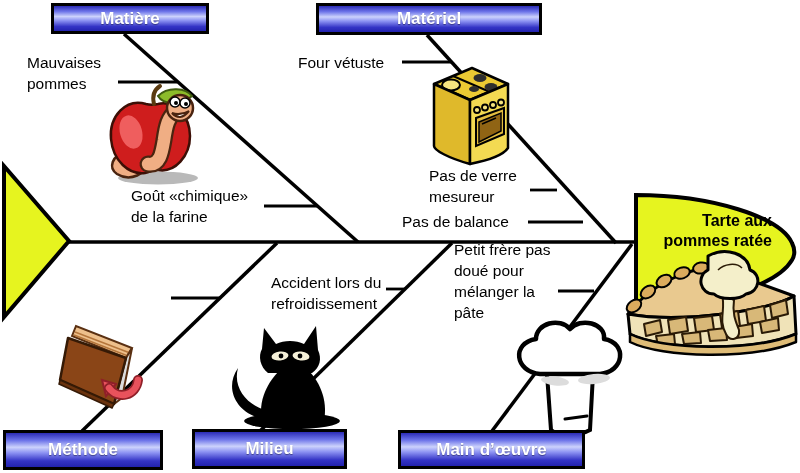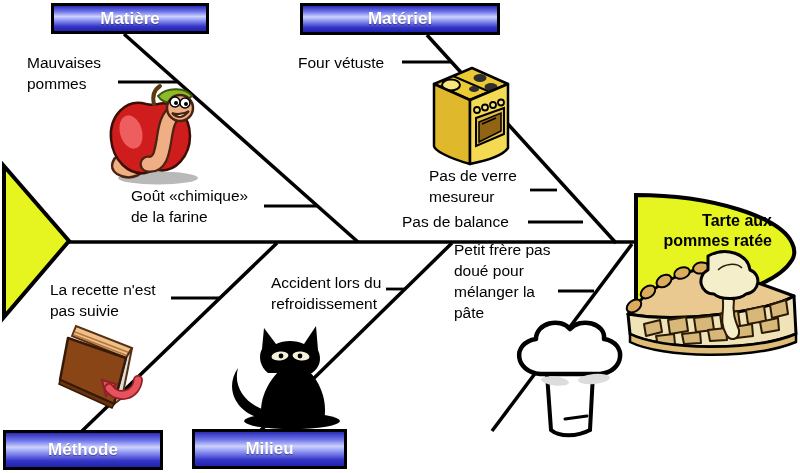--- a/index.html
+++ b/index.html
@@ -157,34 +157,36 @@
       <path d="M10,86 C42,102 132,104 176,86 L176,94 C132,112 42,110 10,94 Z" fill="#dfbc77" stroke="#000" stroke-width="2.5" stroke-linejoin="round"></path>
       <path d="M102,46 C106,62 98,72 106,86 C110,94 120,92 119,82 C116,74 112,66 114,52 Z" fill="#f4efca" stroke="#2a1a06" stroke-width="2"></path>
       <path d="M88,8 C106,-2 128,6 130,22 C142,26 140,44 126,46 C120,52 100,52 94,46 C80,46 76,28 88,22 Z" fill="#f4efca" stroke="#000" stroke-width="3" stroke-linejoin="round"></path>
       <path d="M98,22 C104,16 116,14 122,20" fill="none" stroke="#2a1a06" stroke-width="1.5"></path>
     </svg>
   </div>
 
   <div class="cat-box" style="left:51px;top:3px;width:158px;height:31px;">
     <span>Matière</span>
   </div>
-  <div class="cat-box" style="left:300px;top:3px;width:200px;height:32px;">
+  <div class="cat-box" style="left:316px;top:3px;width:226px;height:32px;">
     <span>Matériel</span>
   </div>
   <div class="cat-box" style="left:3px;top:430px;width:160px;height:40px;">
     <span>Méthode</span>
   </div>
   <div class="cat-box" style="left:192px;top:429px;width:155px;height:40px;">
     <span>Milieu</span>
   </div>
+  <div class="cat-box" style="left:398px;top:430px;width:187px;height:39px;">
+    <span>Main d’œuvre</span>
+  </div>
 
   <div class="cause r" style="left:27px;top:52px;width:85px;">Mauvaises pommes</div>
   <div class="cause" style="left:298px;top:52px;width:110px;">Four vétuste</div>
   <div class="cause r" style="left:131px;top:185px;width:128px;">Goût «chimique» de la farine</div>
   <div class="cause r" style="left:429px;top:165px;width:95px;">Pas de verre mesureur</div>
   <div class="cause r" style="left:402px;top:211px;width:122px;">Pas de balance</div>
-  <div class="cause r" style="left:50px;top:279px;width:115px;">La recette n'est pas suivie</div>
   <div class="cause r" style="left:271px;top:259px;width:113px;margin-top:13px;">Accident lors du refroidissement</div>
   <div class="cause r" style="left:454px;top:239px;width:108px;">Petit frère pas doué pour mélanger la pâte</div>
 
   <div class="head-label" style="left:652px;top:211px;width:120px;">Tarte aux pommes ratée</div>
 
 </div>
 
 </body></html>

